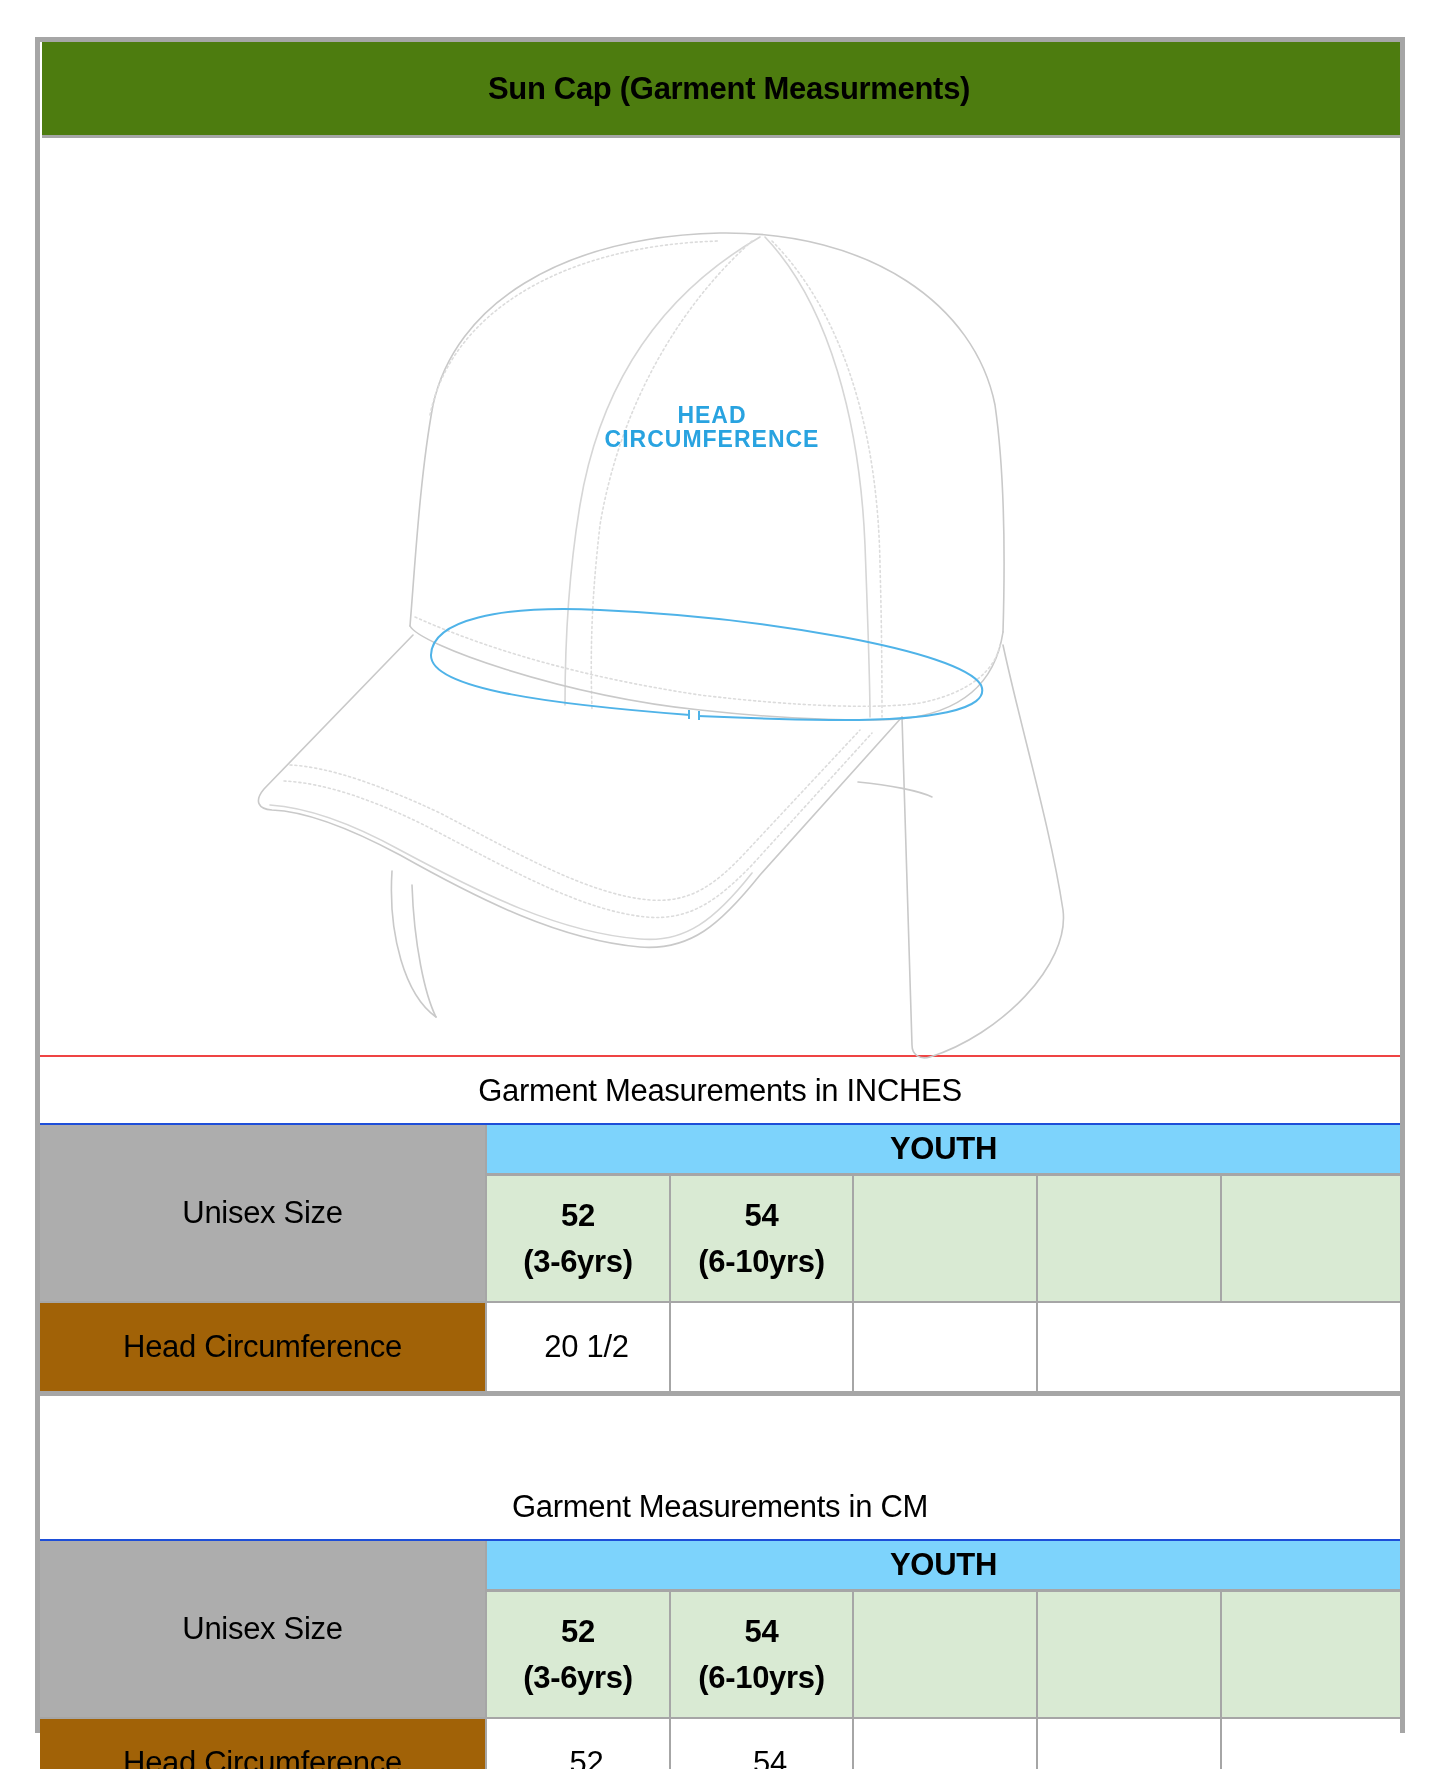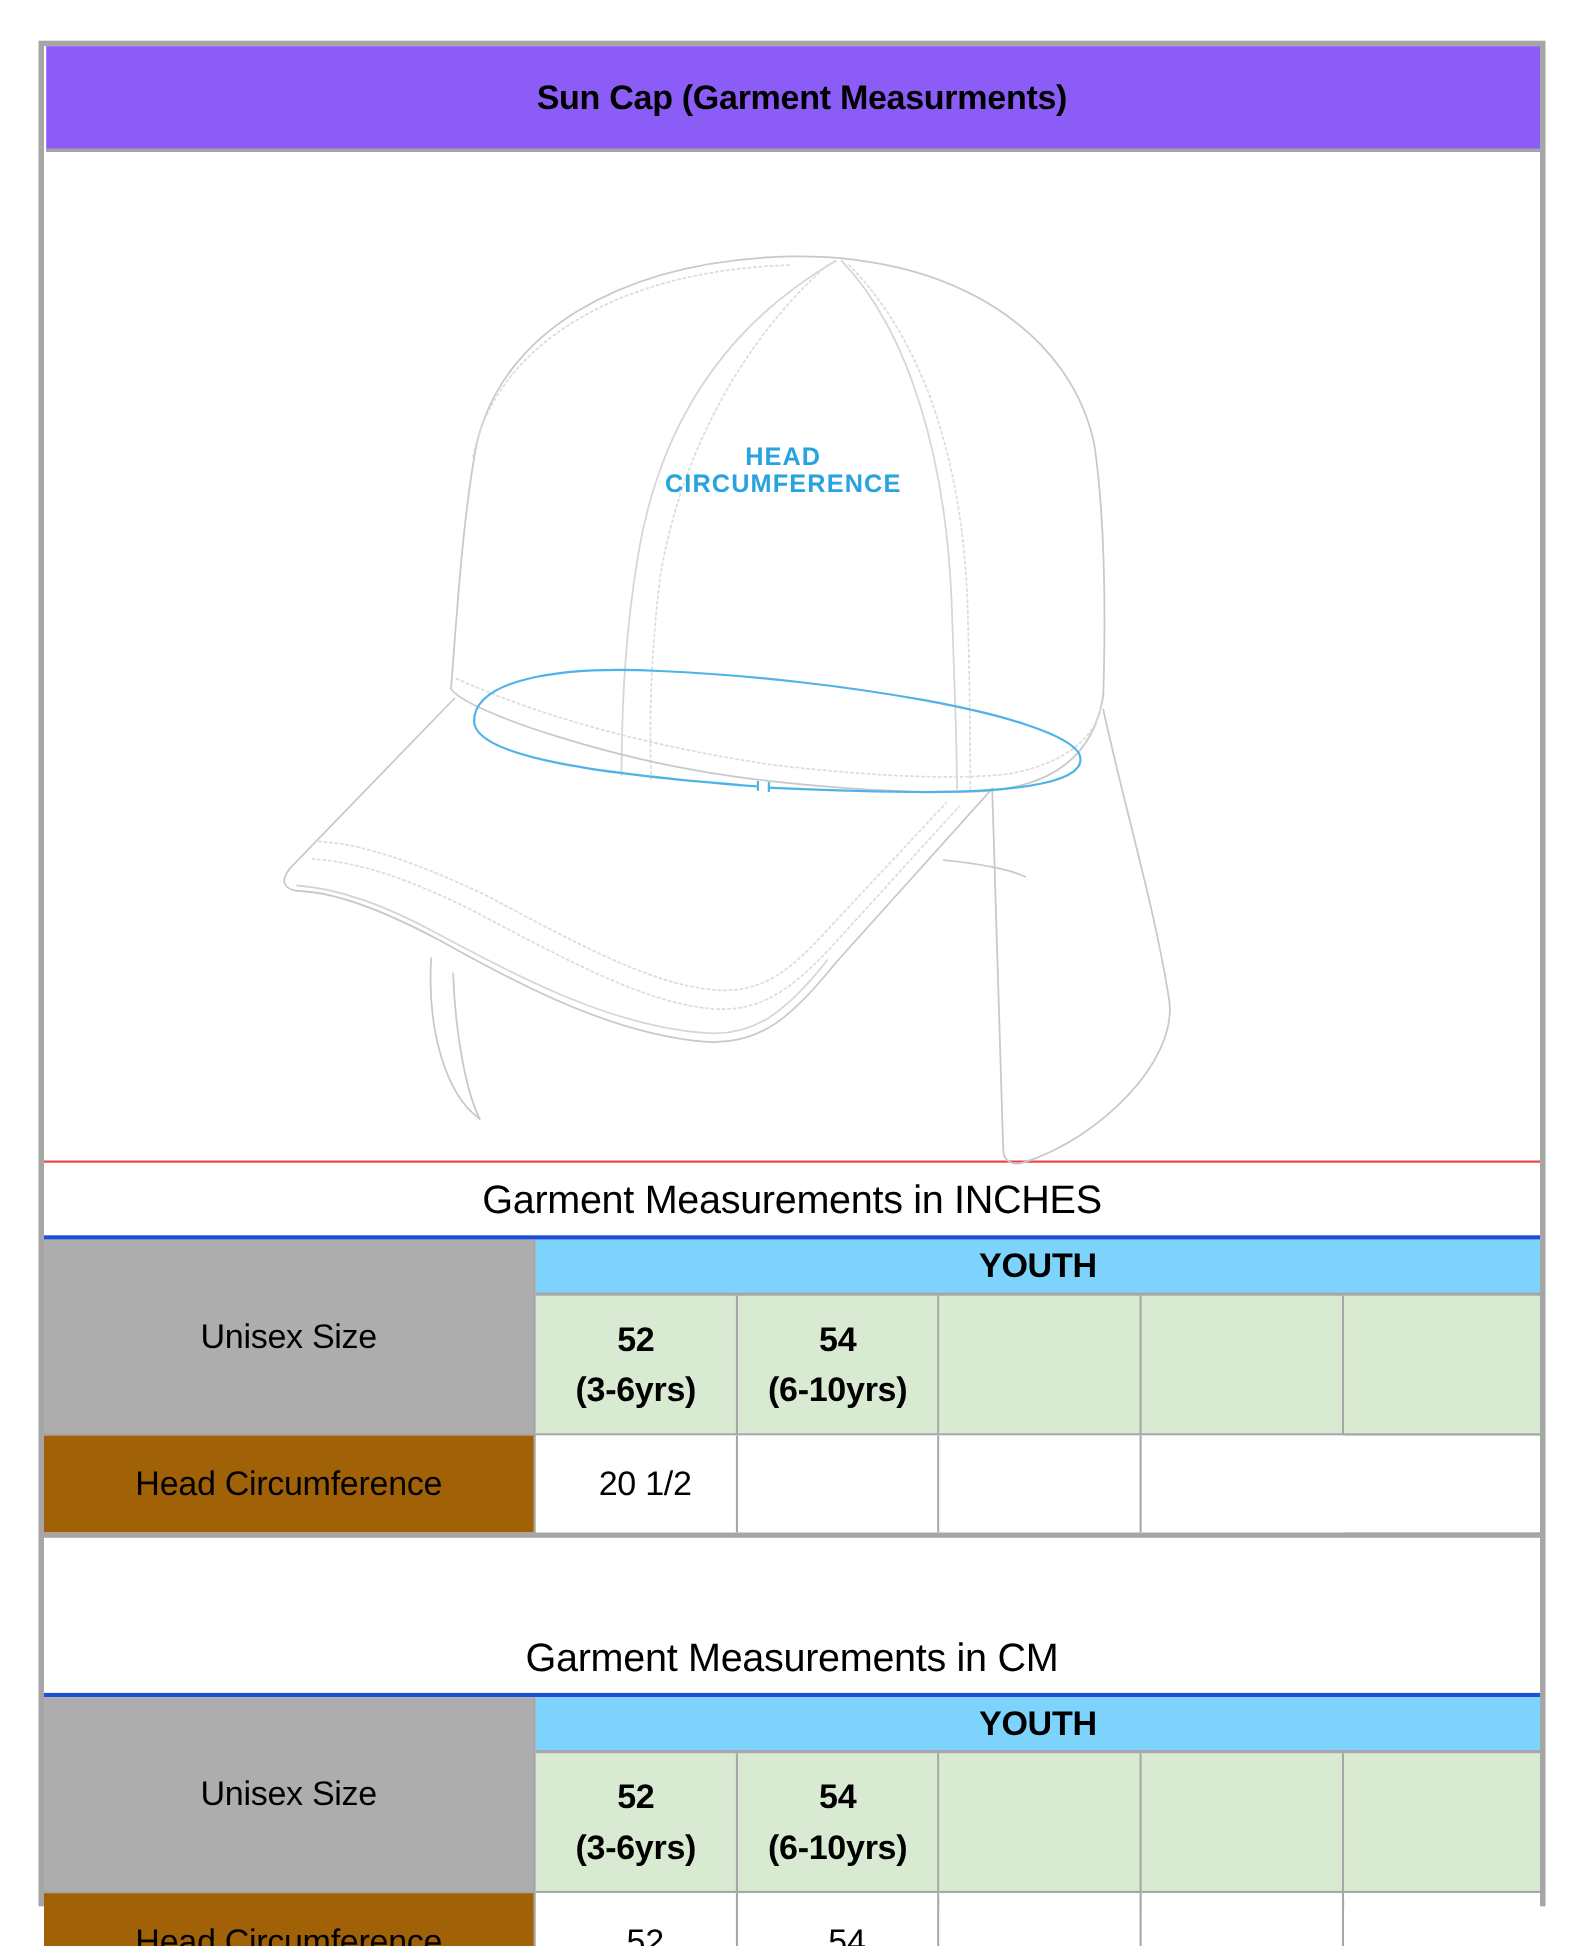--- a/index.html
+++ b/index.html
@@ -1,29 +1,29 @@
 <!DOCTYPE html>
 <html><head>
 <meta charset="utf-8">
 <style>
   html, body { margin: 0; padding: 0; background: #ffffff; }
   body { width: 1445px; height: 1769px; position: relative; overflow: hidden;
          font-family: "Liberation Sans", "DejaVu Sans", sans-serif; color: #000; }
   .frame { position: absolute; left: 35px; top: 37px; width: 1370px; height: 1696px;
            box-sizing: border-box; border: 5px solid #a6a6a6; background: #fff; }
   .title-bar { position: absolute; left: 2px; top: 0; right: 0; height: 93px;
-               background: #8b5cf6; border-bottom: 3px solid #a6a6a6;
+               background: #4d7c0f; border-bottom: 3px solid #a6a6a6;
                display: flex; align-items: center; justify-content: center; padding-left: 16px; }
   .title-bar span { font-weight: bold; font-size: 31px; letter-spacing: -0.3px; }
   .drawing { position: absolute; left: 0; top: 96px; right: 0; height: 917px;
              border-bottom: 2px solid #ef4444; }
   .drawing svg { position: absolute; left: -40px; top: -133px; }
   .tbl { position: absolute; left: 0; right: 0; }
   .caption { height: 64px; display: flex; align-items: center; justify-content: center;
-             font-size: 36px; border-bottom: 4px solid #1d4ed8; letter-spacing: -0.3px; }
+             font-size: 31px; border-bottom: 2px solid #1d4ed8; letter-spacing: -0.3px; }
   .grid { display: grid; grid-template-columns: 447px 184px 183px 184px 184px 178px;
           grid-template-rows: 51px 127px 88px; }
   .cell { box-sizing: border-box; display: flex; align-items: center; justify-content: center;
           text-align: center; font-size: 31px; letter-spacing: -0.3px; }
   .label-head { grid-row: 1 / span 2; grid-column: 1; background: #adadad; font-weight: normal;
                 border-right: 2px solid #a6a6a6; border-bottom: 2px solid #a6a6a6; }
   .youth { grid-row: 1; grid-column: 2 / span 5; background: #7dd3fc; font-weight: bold;
            border-bottom: 3px solid #a6a6a6; }
   .size { background: #d9ead3; font-weight: bold; flex-direction: column; line-height: 46px;
           border-right: 2px solid #a6a6a6; border-bottom: 2px solid #a6a6a6; }

